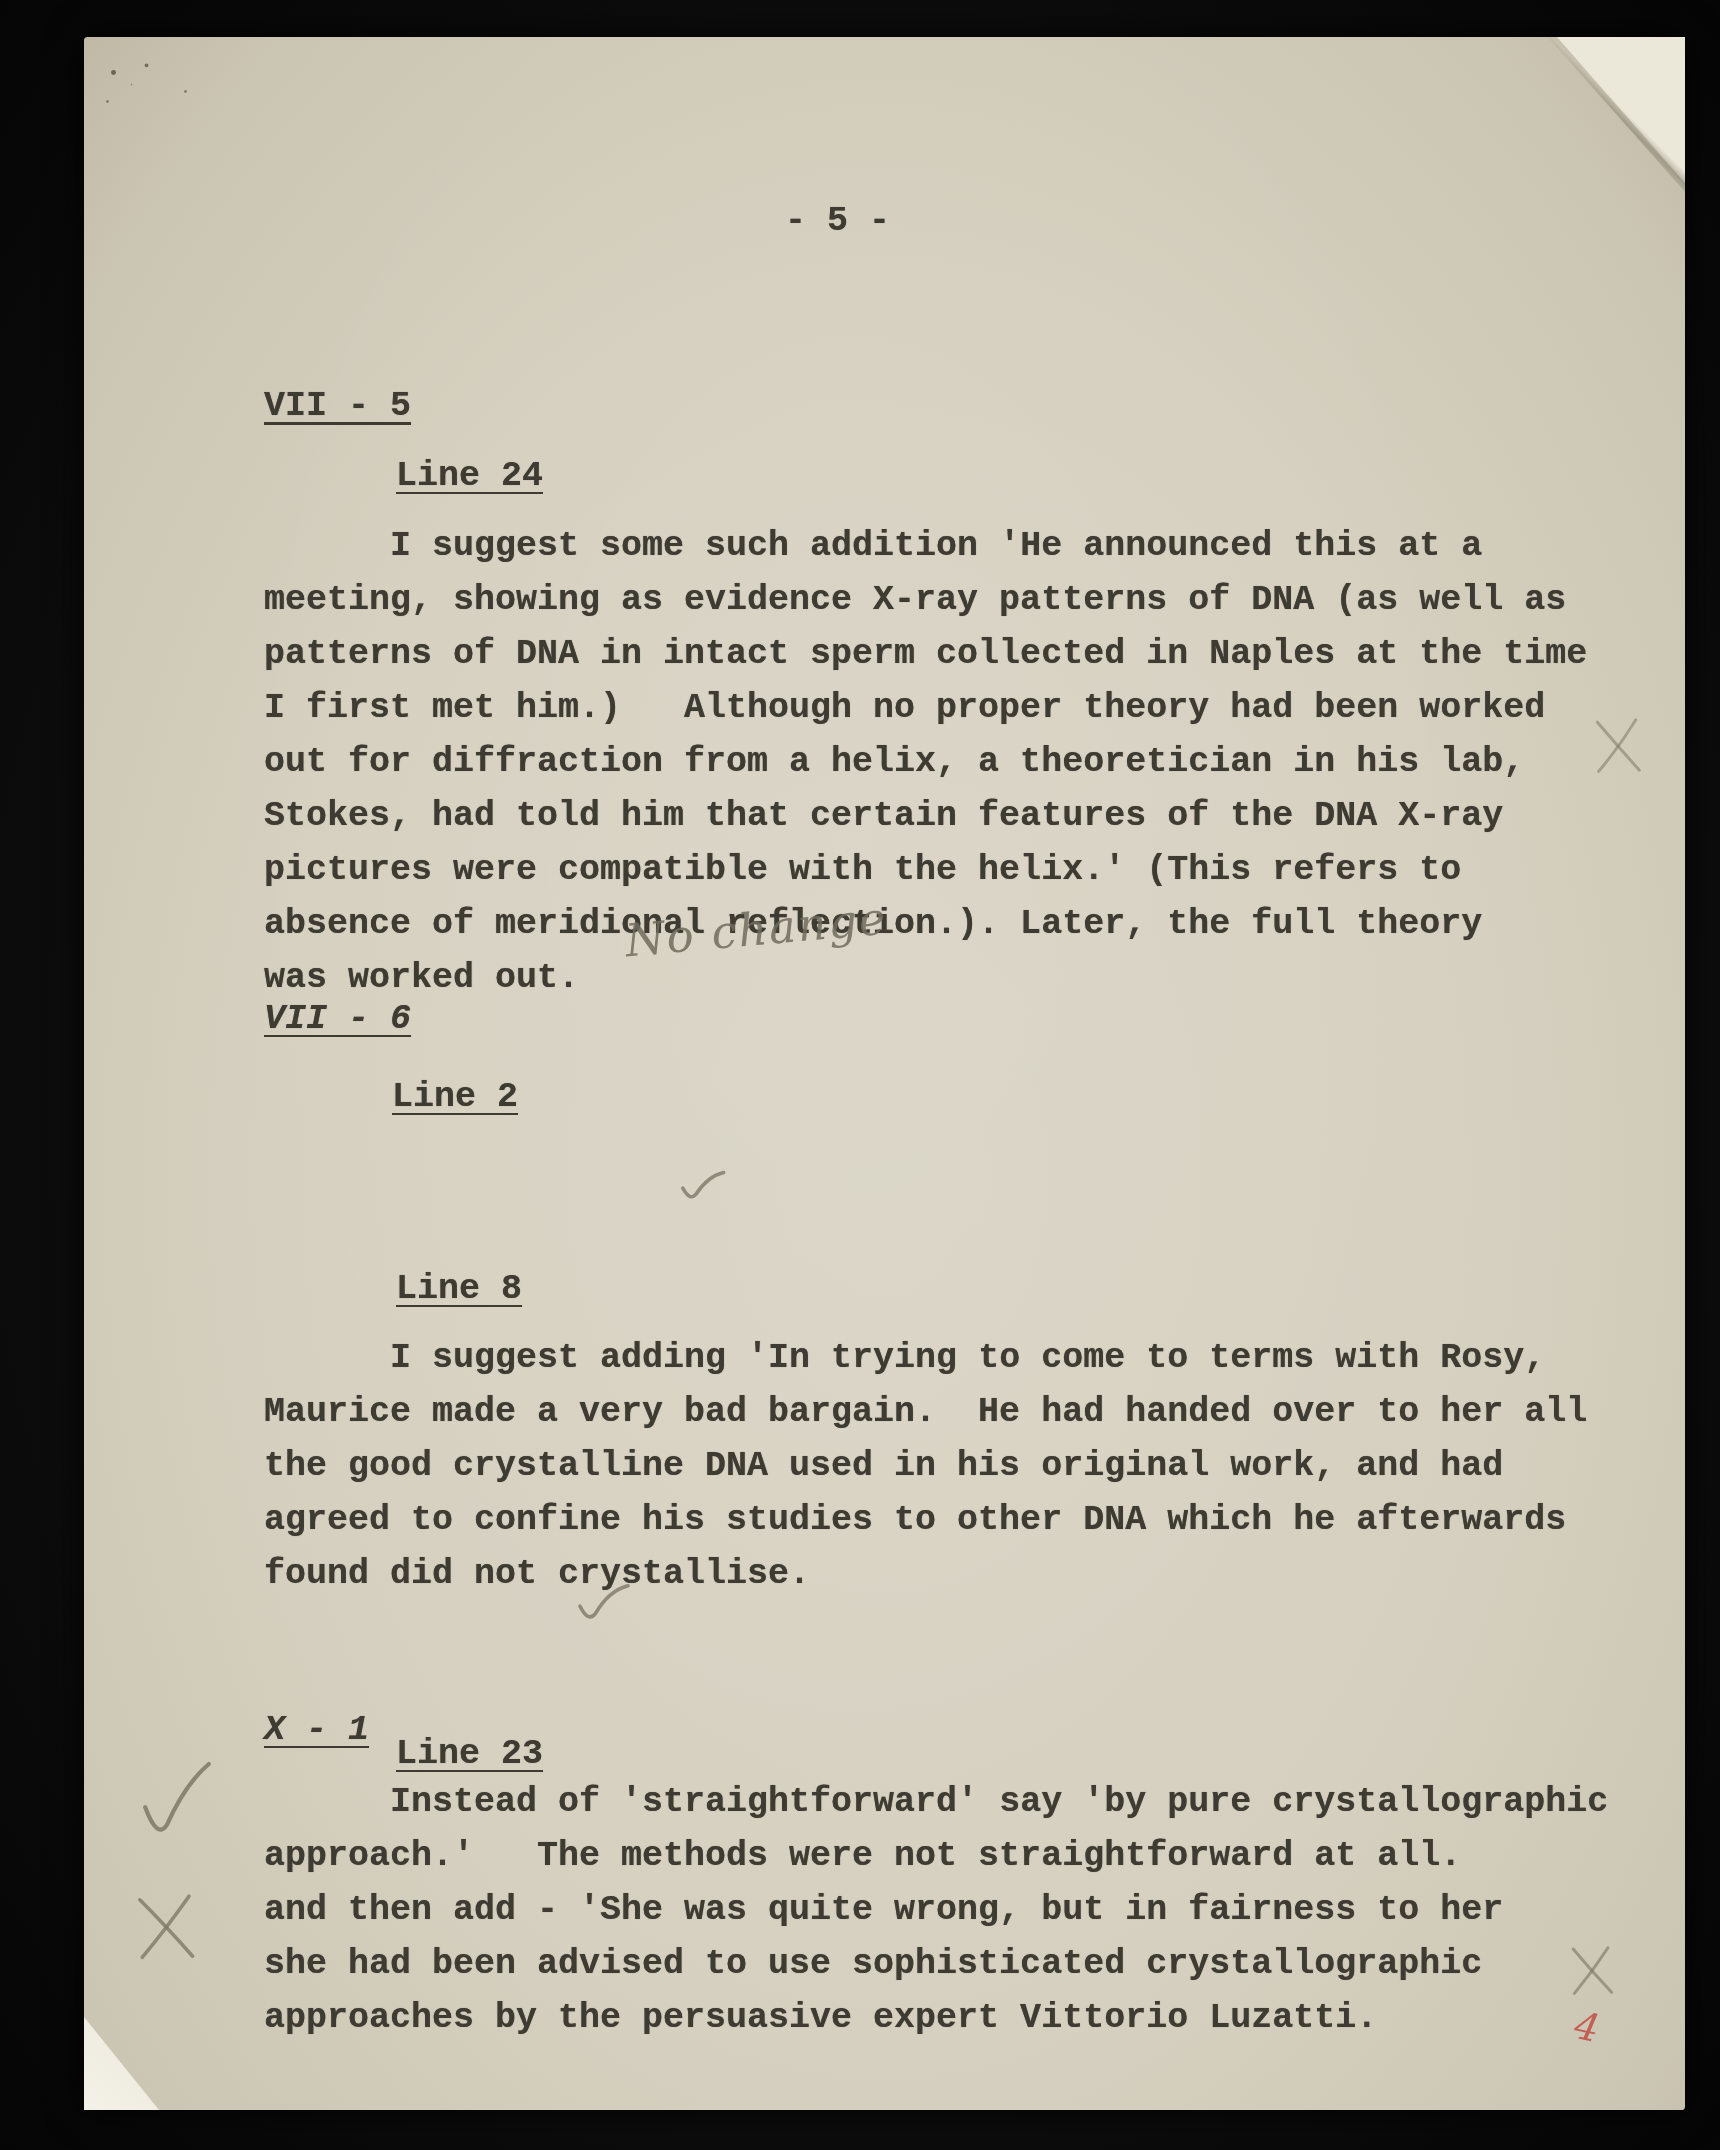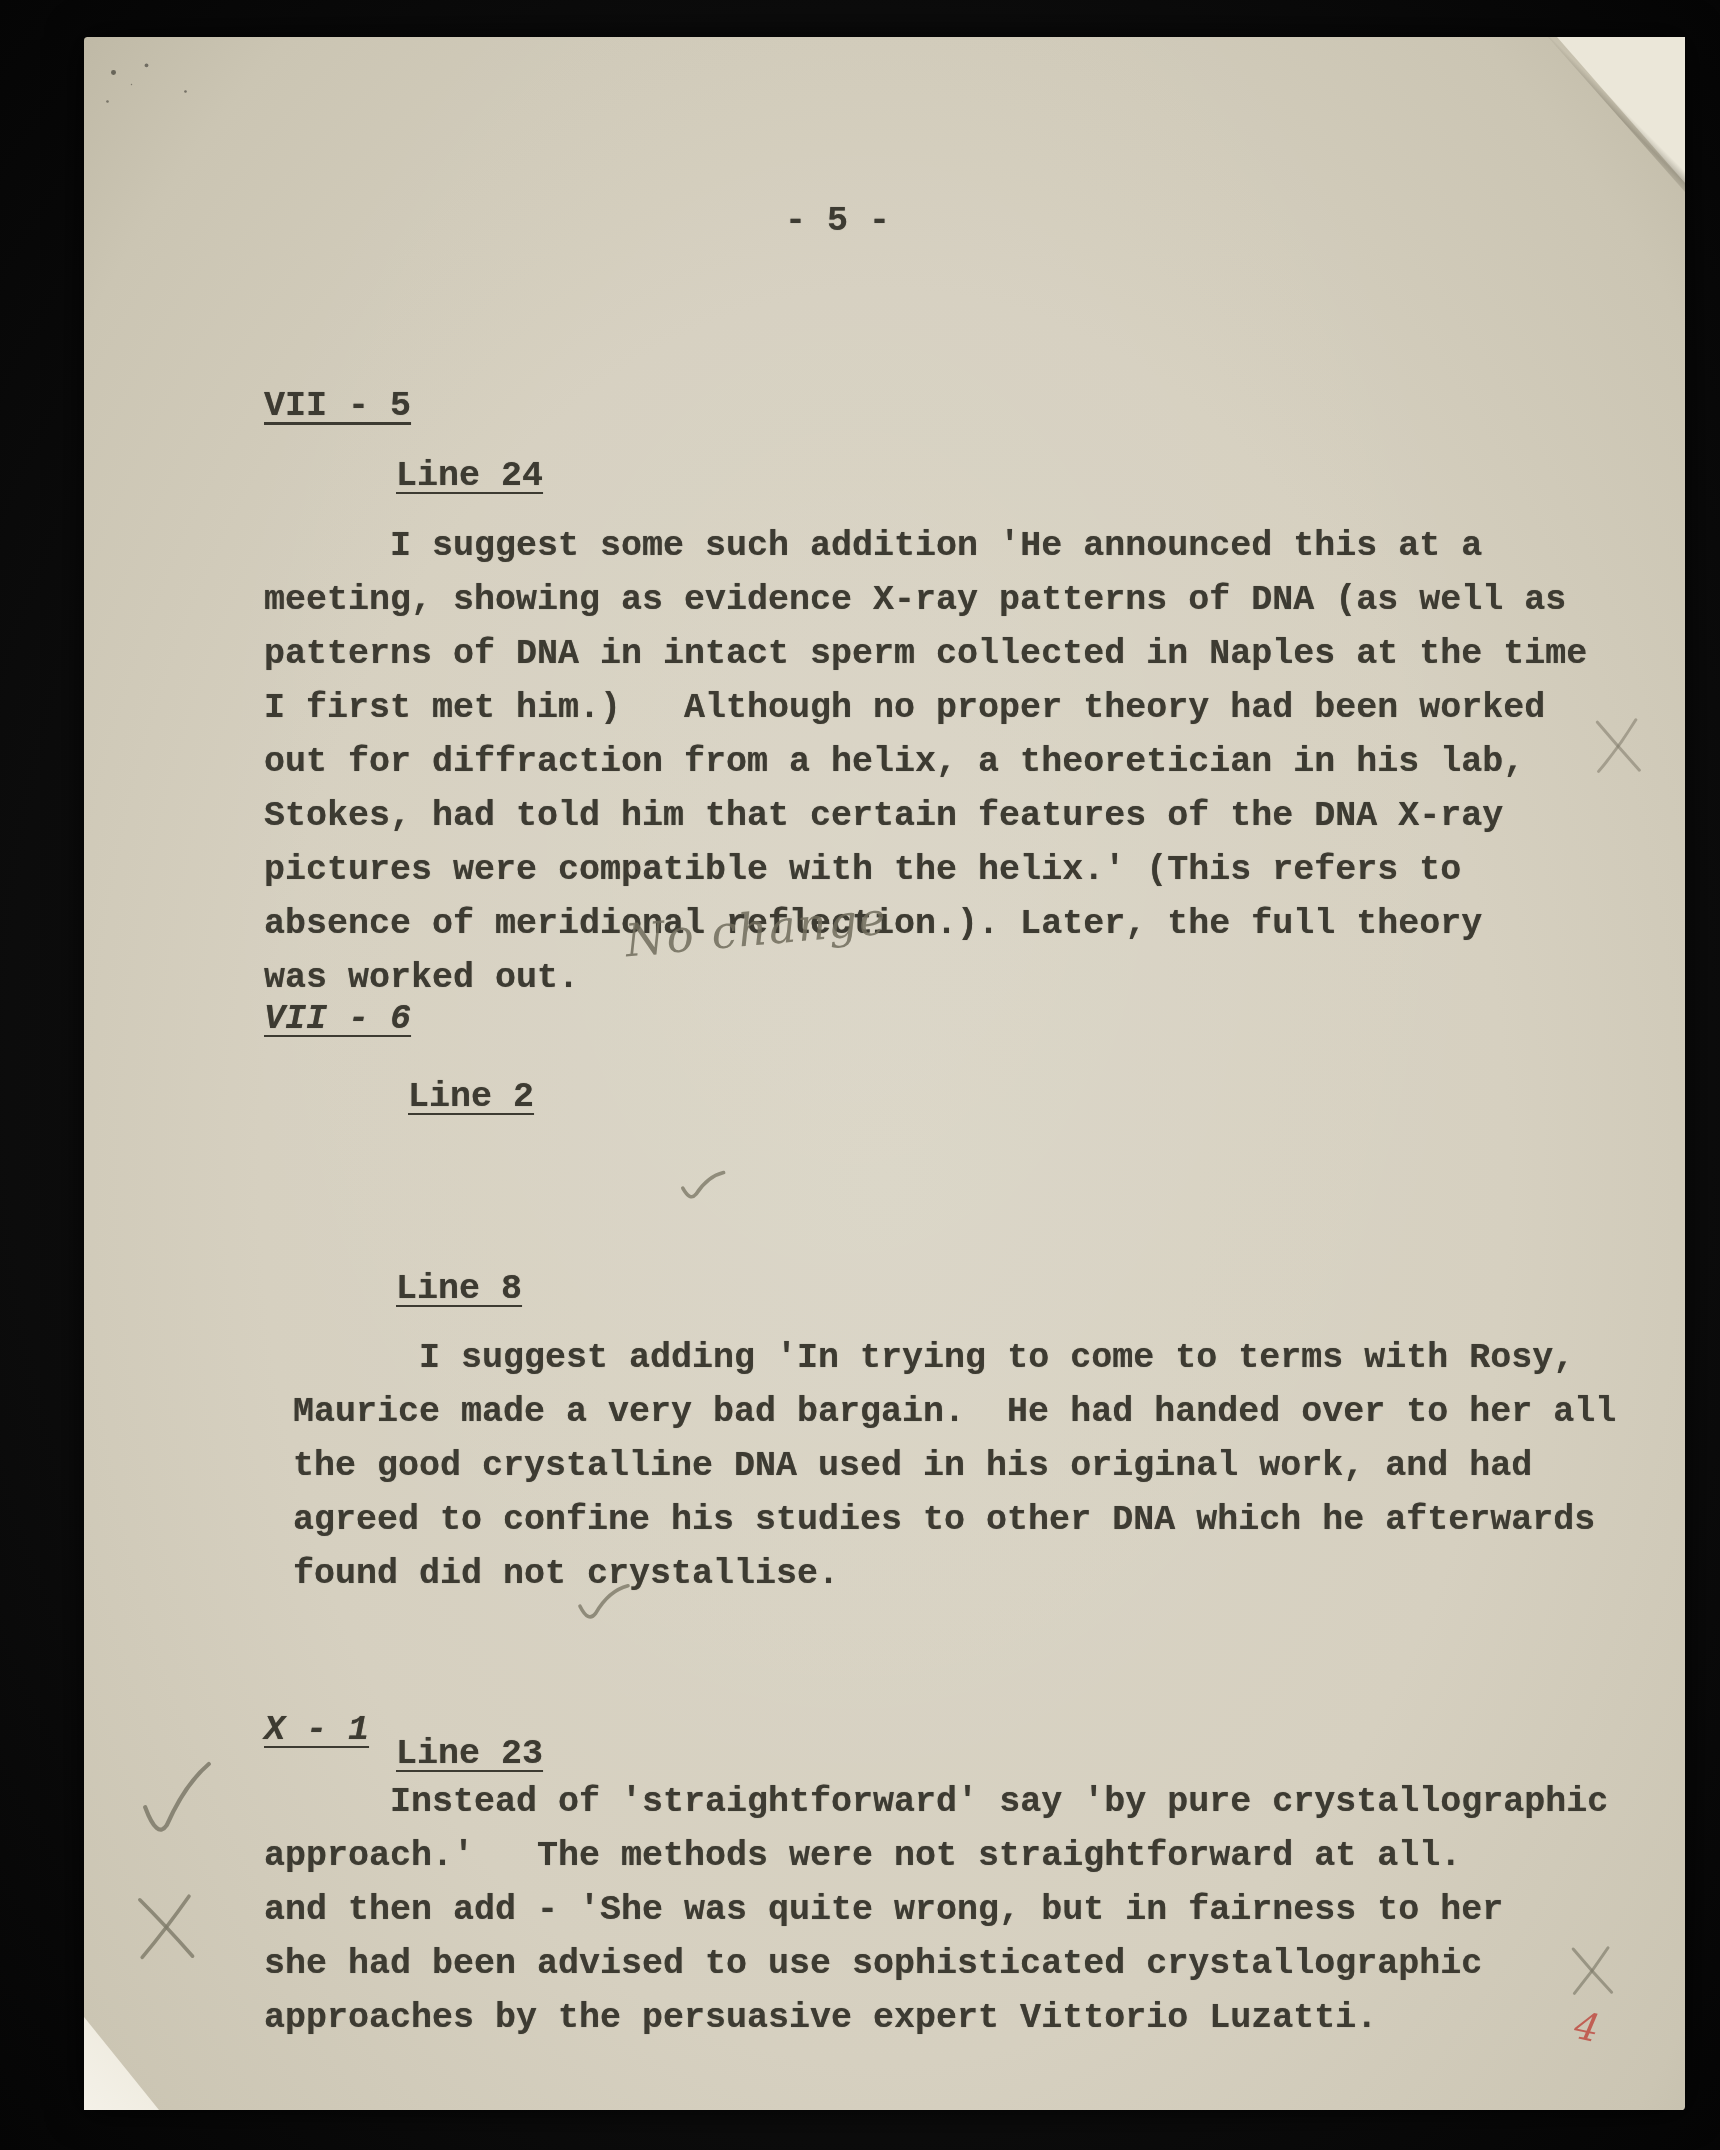--- a/index.html
+++ b/index.html
@@ -110,30 +110,30 @@
 I first met him.)   Although no proper theory had been worked
 out for diffraction from a helix, a theoretician in his lab,
 Stokes, had told him that certain features of the DNA X-ray
 pictures were compatible with the helix.' (This refers to
 absence of meridional reflection.). Later, the full theory
 was worked out.</div>
 
     <div class="hand" style="left:541px; top:866px;">No change</div>
 
     <div class="t heading" style="left:180px; top:955px;font-style:italic;">VII - 6</div>
-    <div class="t heading" style="left:324px; top:1033px;">Line 2</div>
+    <div class="t heading" style="left:308px; top:1033px;">Line 2</div>
 
     <div class="mark" style="left:594px; top:1132px; width:51px; height:39px;">
       <svg width="51" height="39" viewBox="0 0 85 65">
         <path d="M8 32 Q20 54 30 42 Q50 12 76 6" stroke-width="6" opacity="0.8"></path>
       </svg>
     </div>
 
     <div class="t heading" style="left:312px; top:1225px;text-align:right;">Line 8</div>
-    <div class="t" style="left:180px; top:1294px;margin-left:29px;">      I suggest adding 'In trying to come to terms with Rosy,
+    <div class="t" style="left:180px; top:1294px;">      I suggest adding 'In trying to come to terms with Rosy,
 Maurice made a very bad bargain.  He had handed over to her all
 the good crystalline DNA used in his original work, and had
 agreed to confine his studies to other DNA which he afterwards
 found did not crystallise.</div>
 
     <div class="mark" style="left:490px; top:1544px; width:60px; height:48px;">
       <svg width="60" height="48" viewBox="0 0 100 80">
         <path d="M10 42 Q24 70 36 54 Q58 16 90 8" stroke-width="6" opacity="0.8"></path>
       </svg>
     </div>

